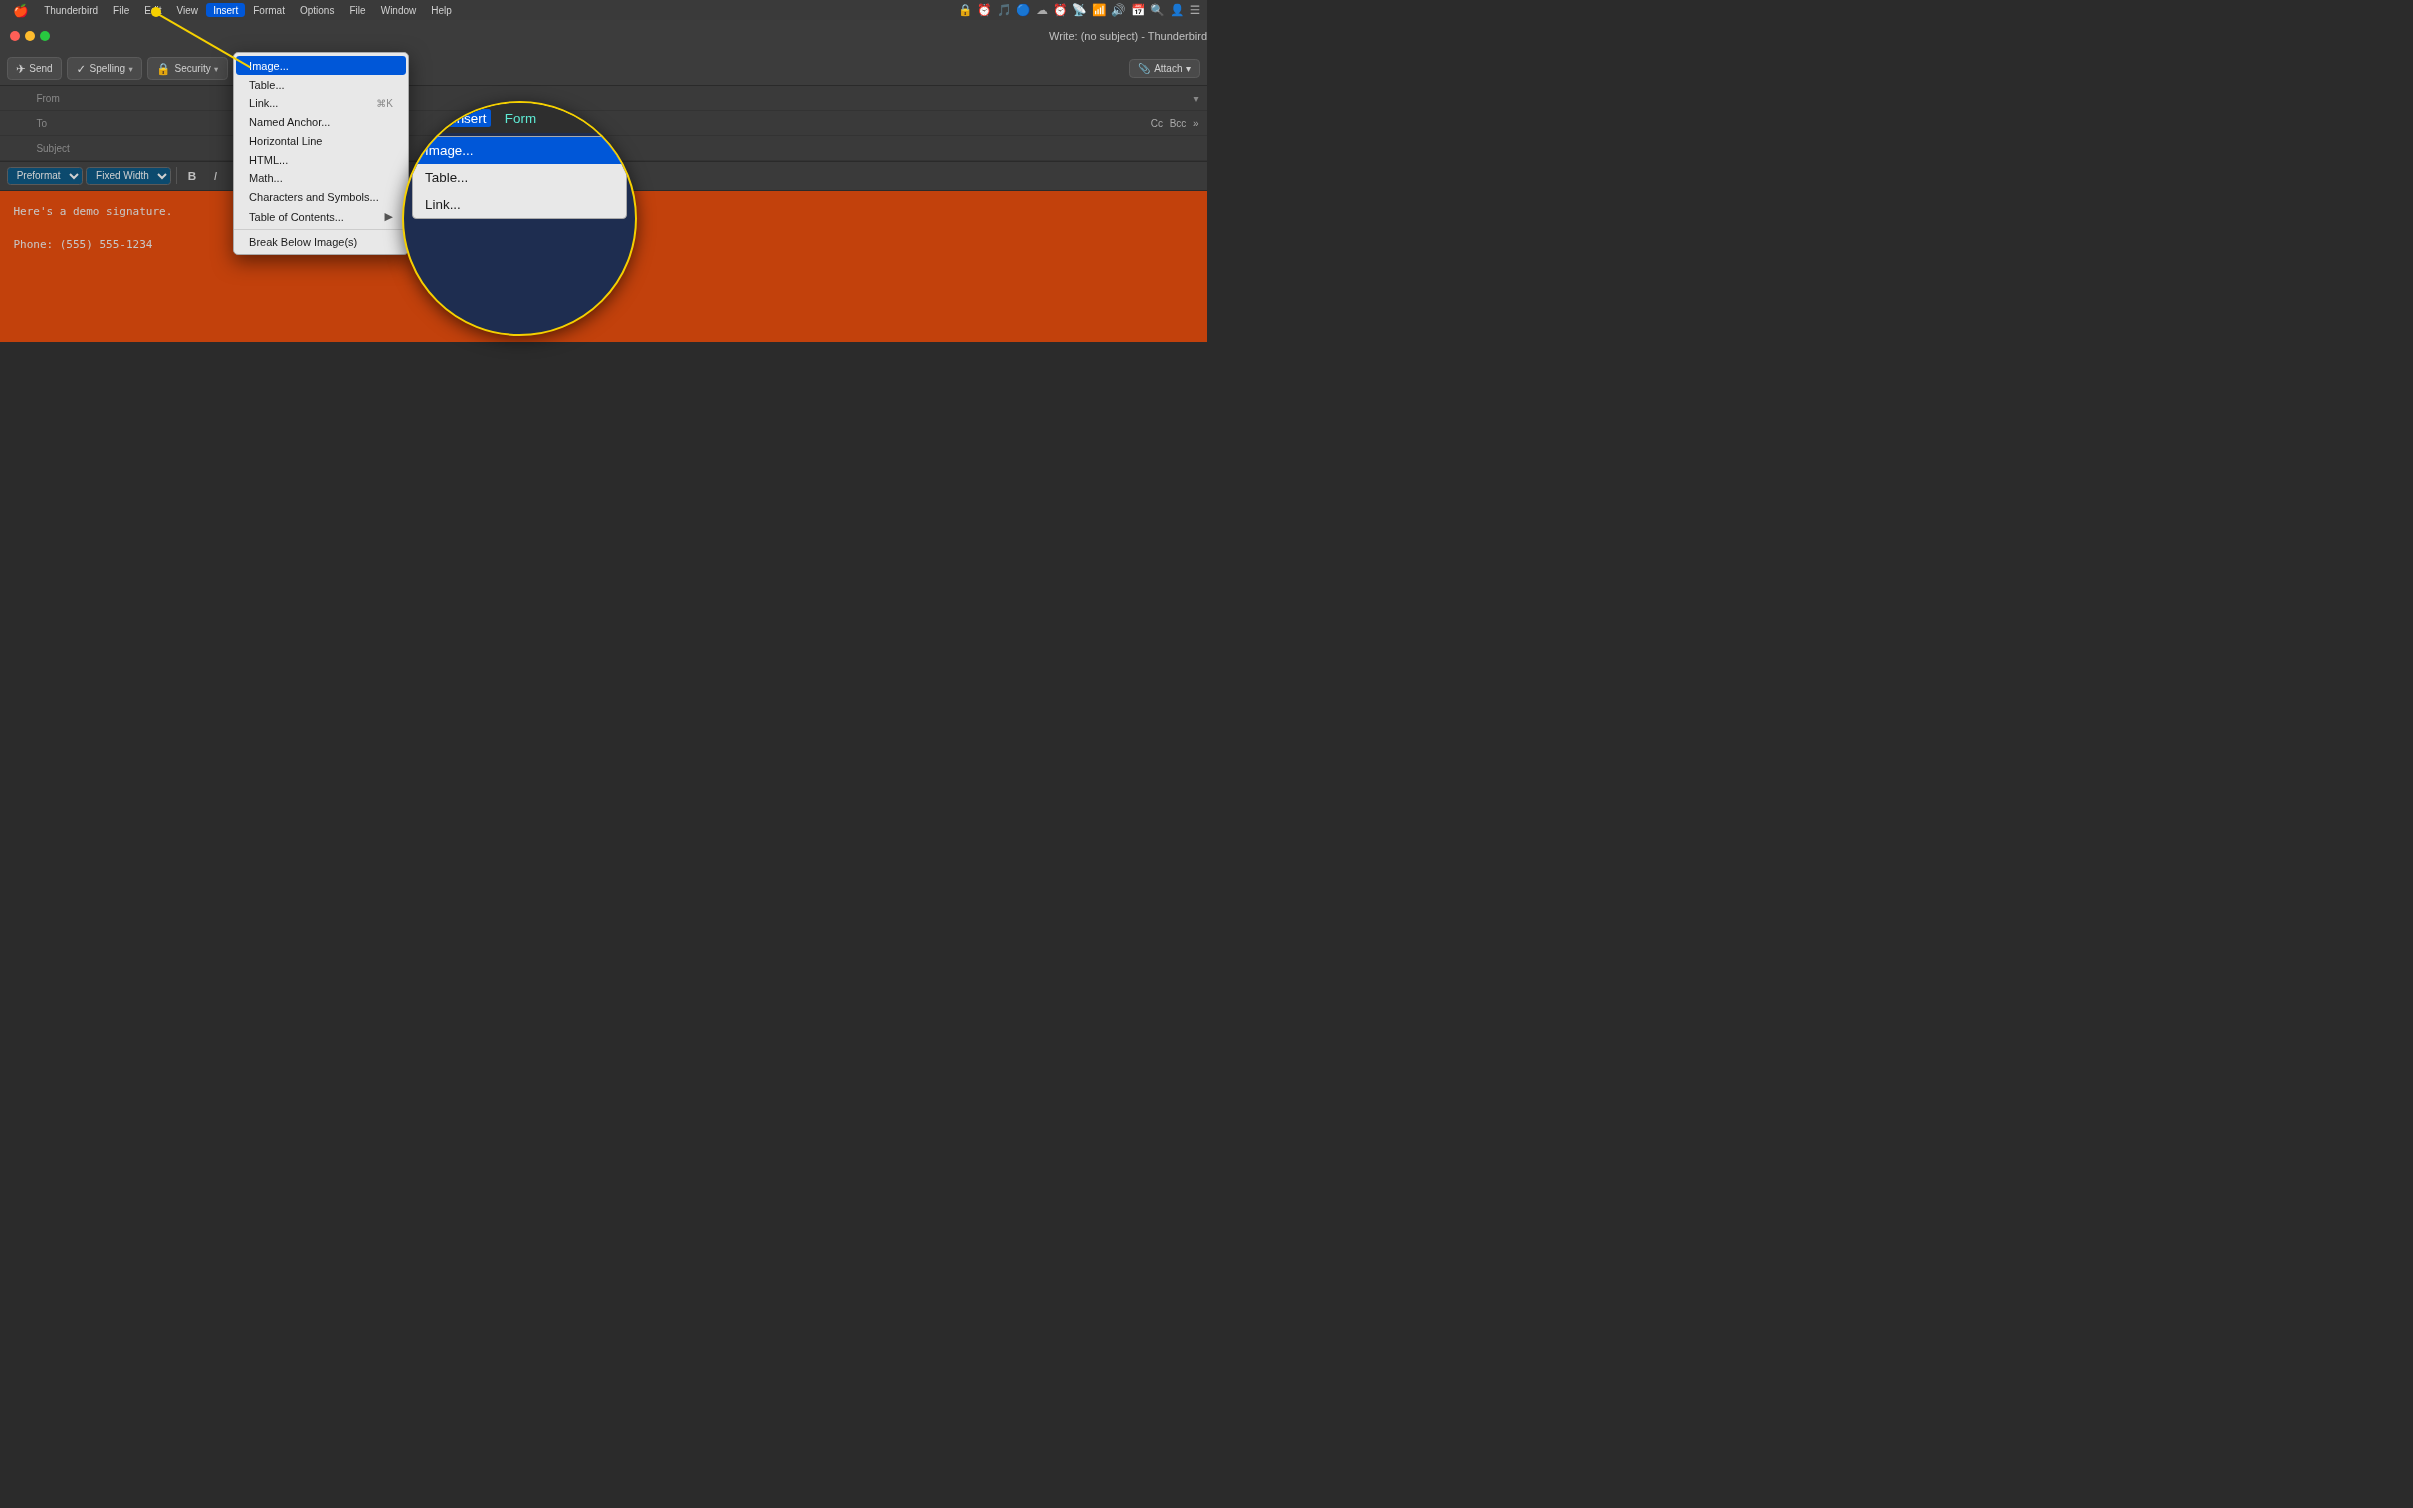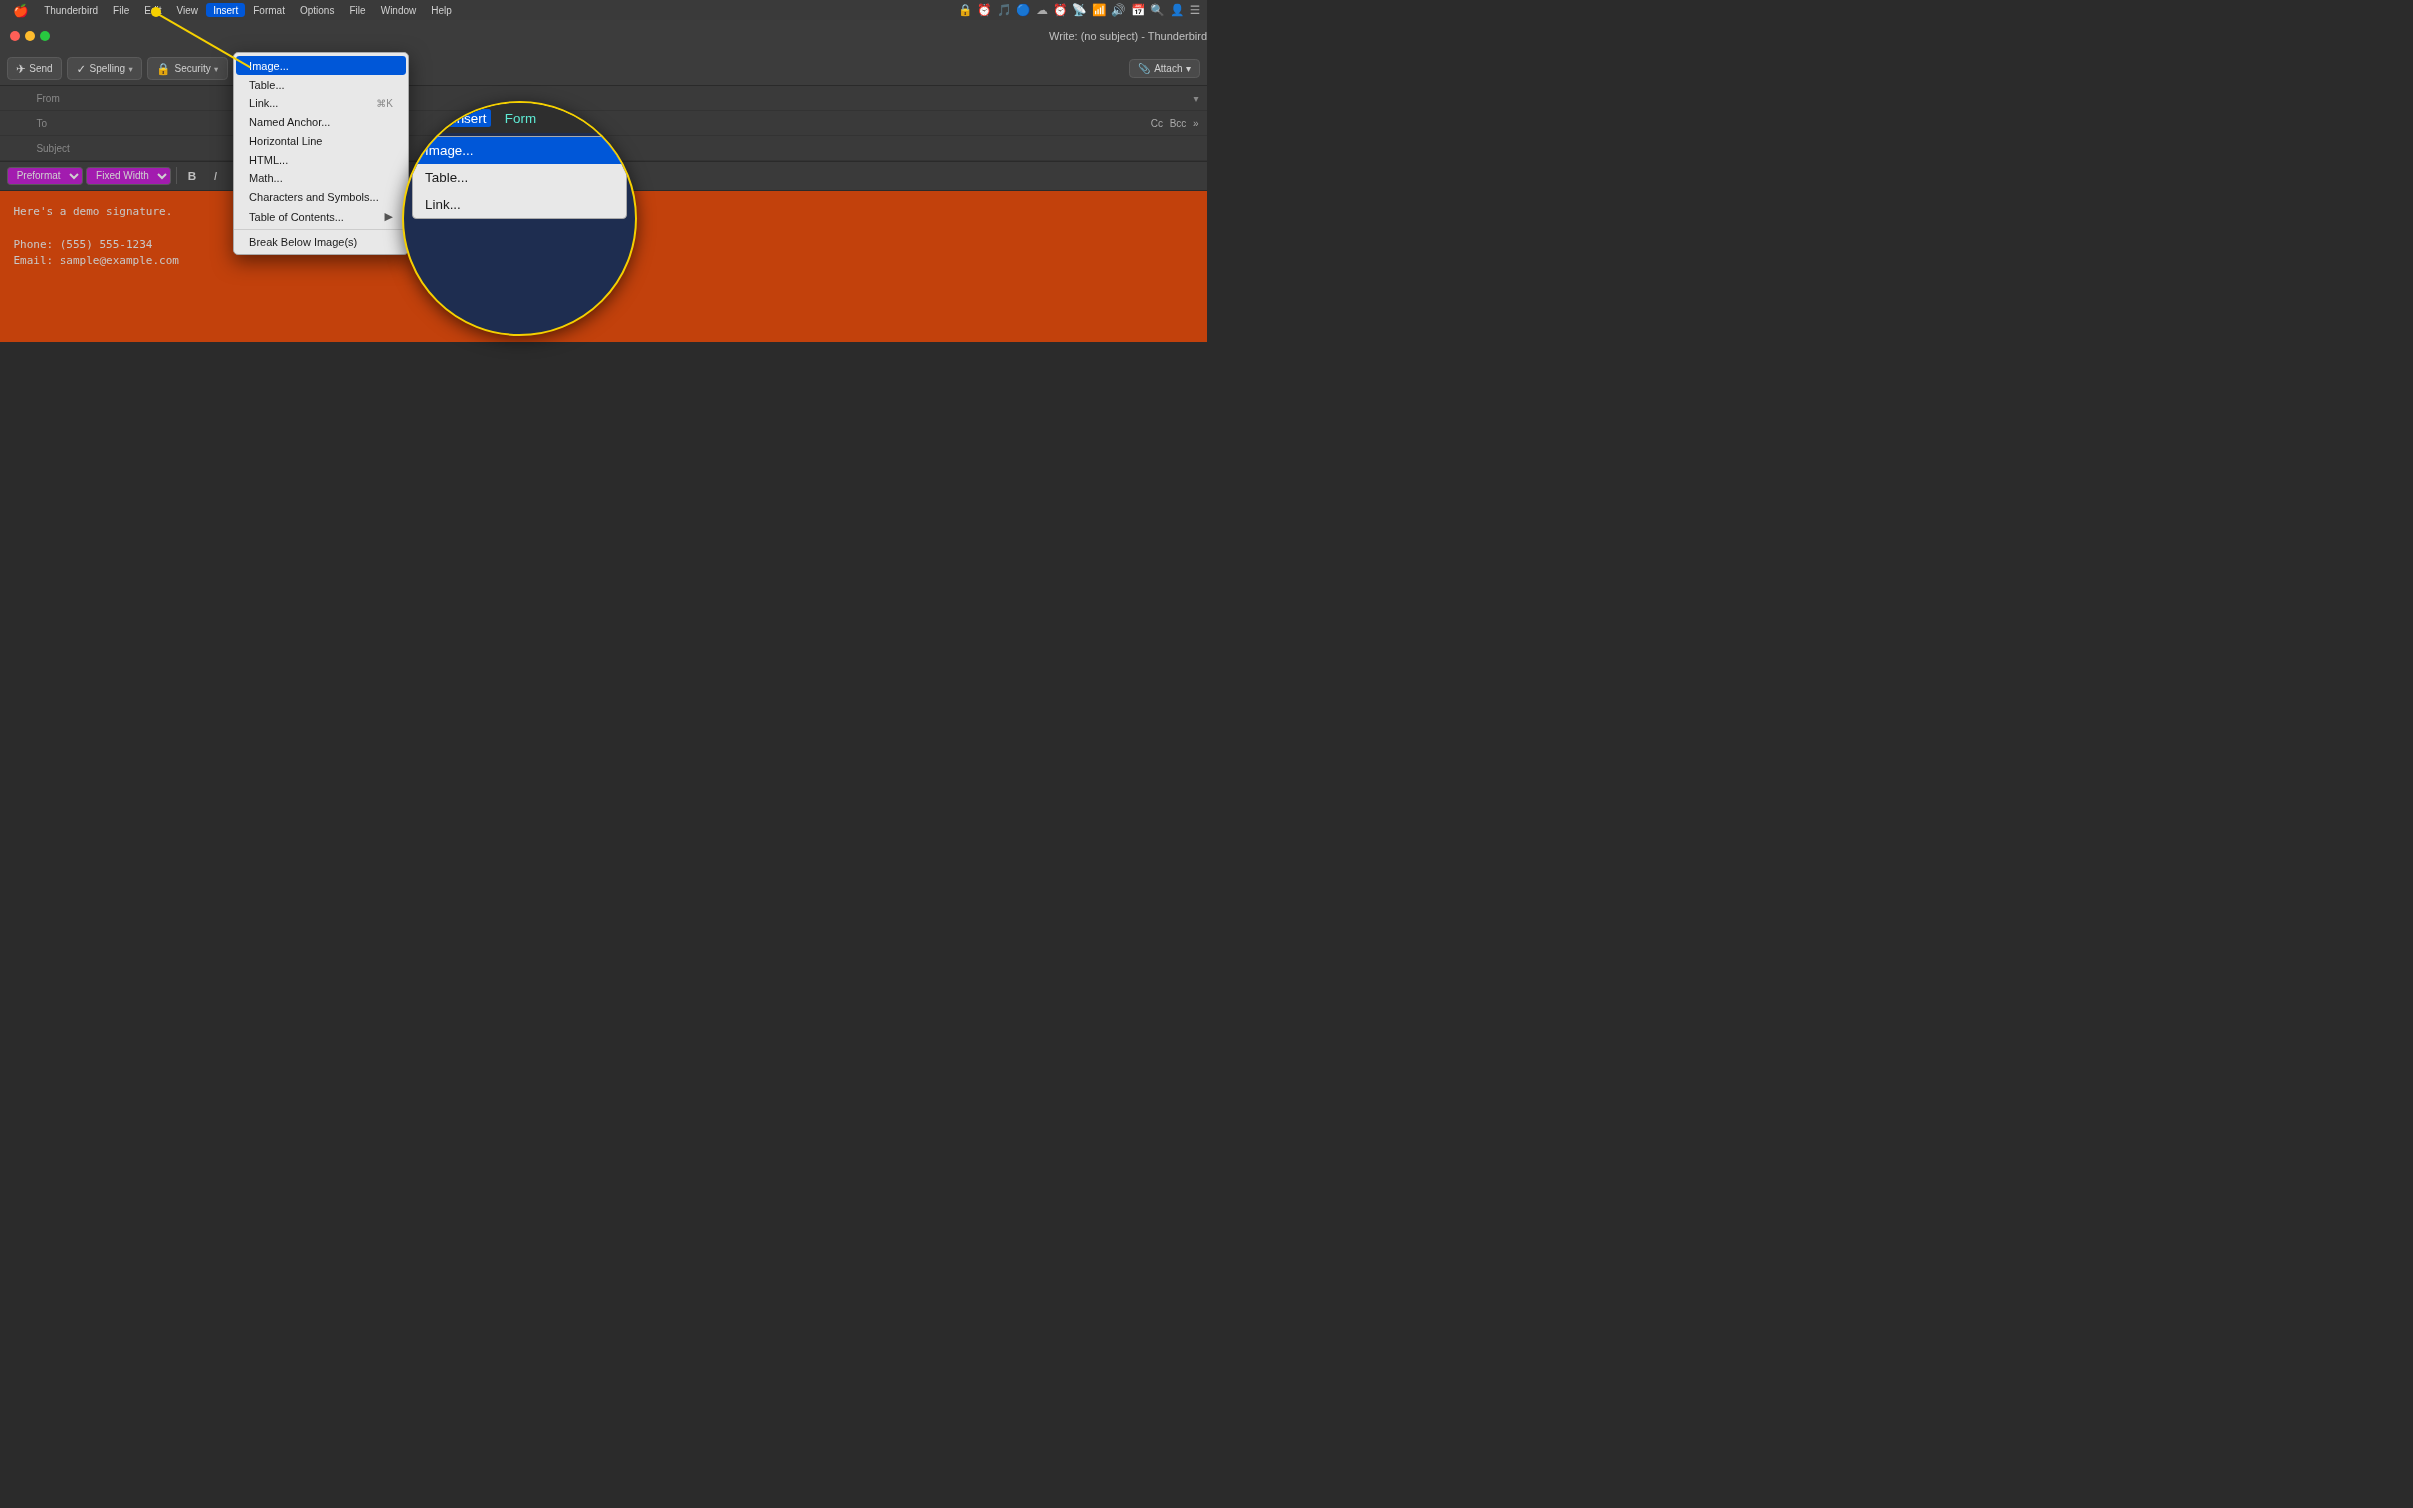--- a/index.html
+++ b/index.html
@@ -164,21 +164,21 @@
     .format-toolbar {
       height: 28.5px;
       background: #3a3a3a;
       border-bottom: 0.8px solid #2a2a2a;
       display: flex;
       align-items: center;
       padding: 0 6.7px;
       gap: 3.4px;
     }
     .format-select {
-      background: #a21caf;
+      background: #0c4a6e;
       border: 0.8px solid #5a5a5a;
       color: #d0d0d0;
       font-size: 10px;
       padding: 1.7px 5px;
       border-radius: 3.4px;
       cursor: pointer;
     }
     .format-btn {
       width: 20px; height: 20px;
       display: flex; align-items: center; justify-content: center;
@@ -430,21 +430,20 @@
   <div class="format-divider"></div>
   <div class="format-btn">≡</div>
   <div class="format-btn">⋮</div>
   <div class="format-btn">⇥</div>
 </div>
 
 <div class="compose-body">
   <div>Here's a demo signature.</div>
   <div>&nbsp;</div>
   <div>Phone: (555) 555-1234</div>
-  <div>Email: sample@example.com</div>
 </div>
 
 <div class="insert-menu">
   <div class="menu-item highlighted">
     <span>Image...</span>
   </div>
   <div class="menu-item">
     <span>Table...</span>
   </div>
   <div class="menu-item">

